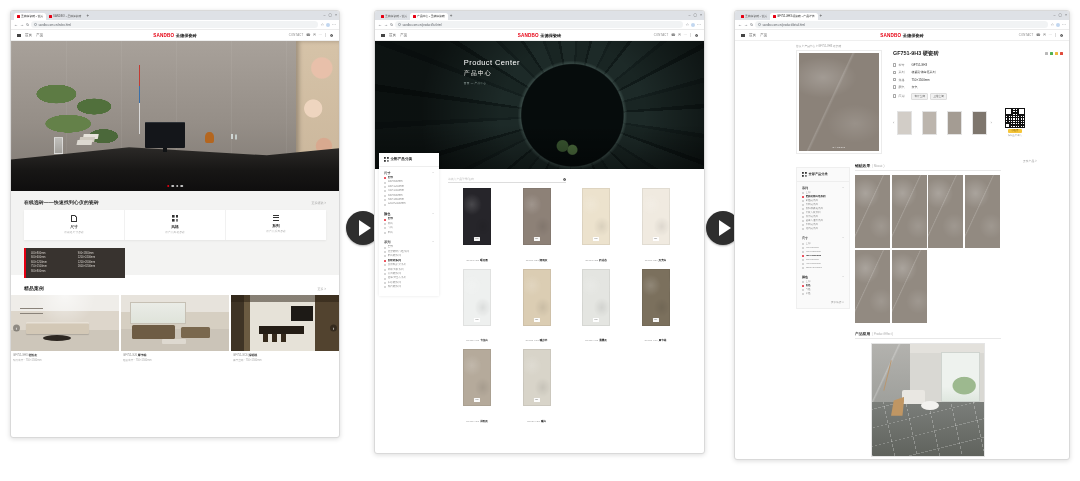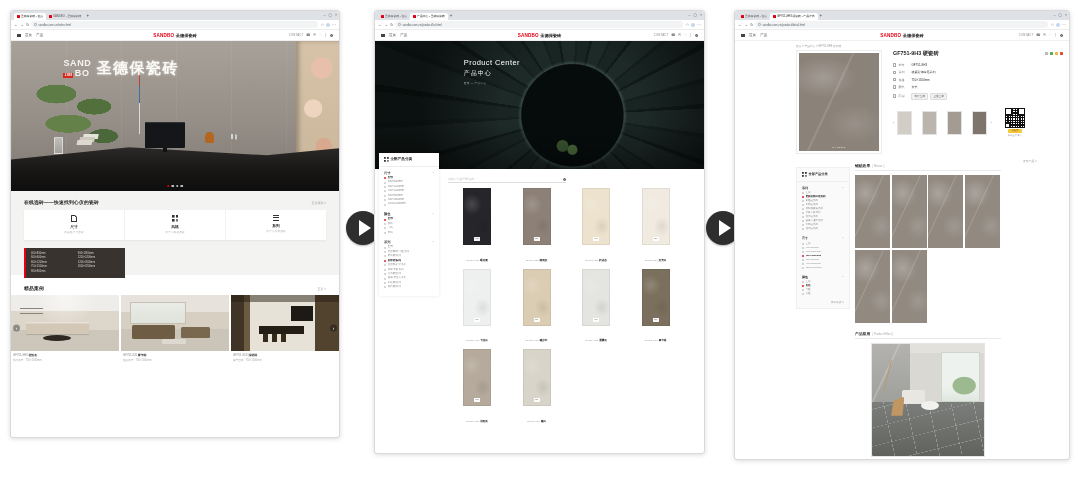--- a/index.html
+++ b/index.html
@@ -310,30 +310,20 @@
       <span class="nico">✉</span>
       <span class="nico">⋯</span>
       <span class="sep"></span>
       <span class="mag"></span>
     </div>
   </div>
   <div class="hero1">
     <div class="h1wall"></div>
     <div class="sliver"></div>
     <div class="h1curtain"></div>
-    <div class="h1sign">
-      <div class="sign-en">
-        <div class="l1">SAND</div>
-        <div class="l2row">
-          <span class="yr">1993</span>
-          <span class="l2">BO</span>
-        </div>
-      </div>
-      <div class="sign-cn">圣德保瓷砖</div>
-    </div>
     <div class="plant"></div>
     <div class="vase"></div>
     <div class="desk"></div>
     <div class="papers"></div>
     <div class="monitor"></div>
     <div class="chair"></div>
     <div class="bottle"></div>
     <div class="dots">
       <span class="dot on"></span>
       <span class="dot"></span>

